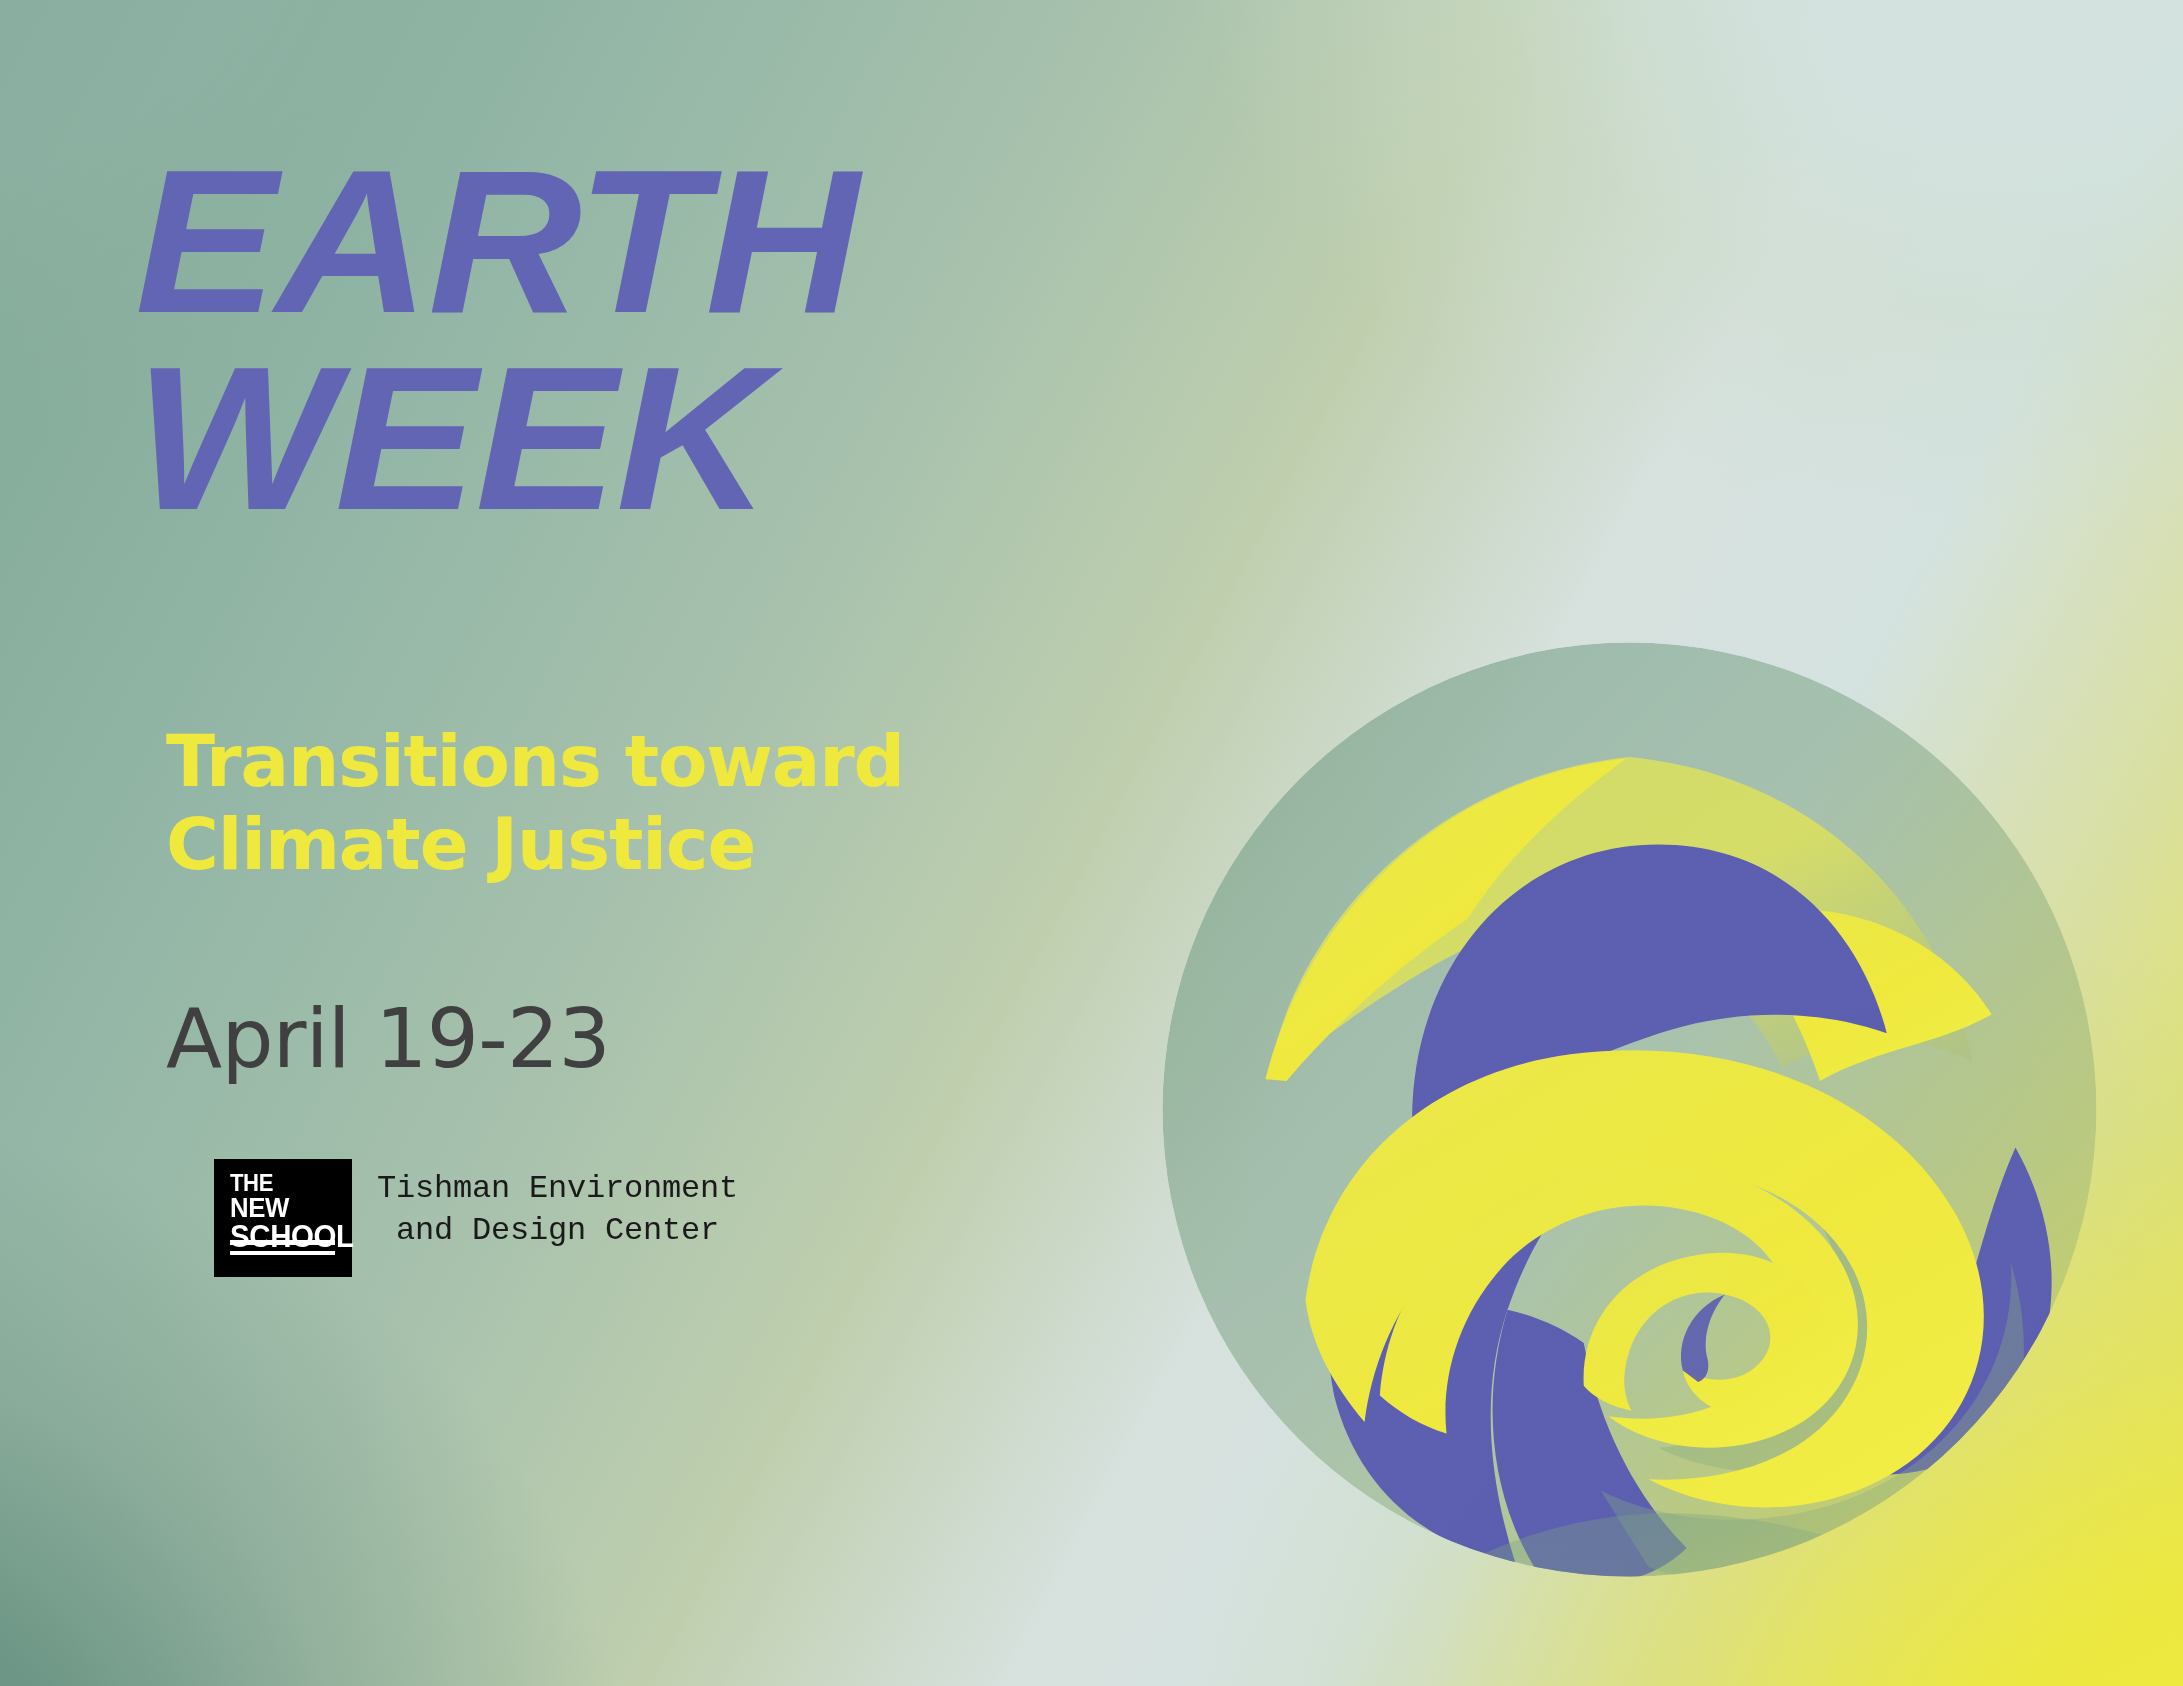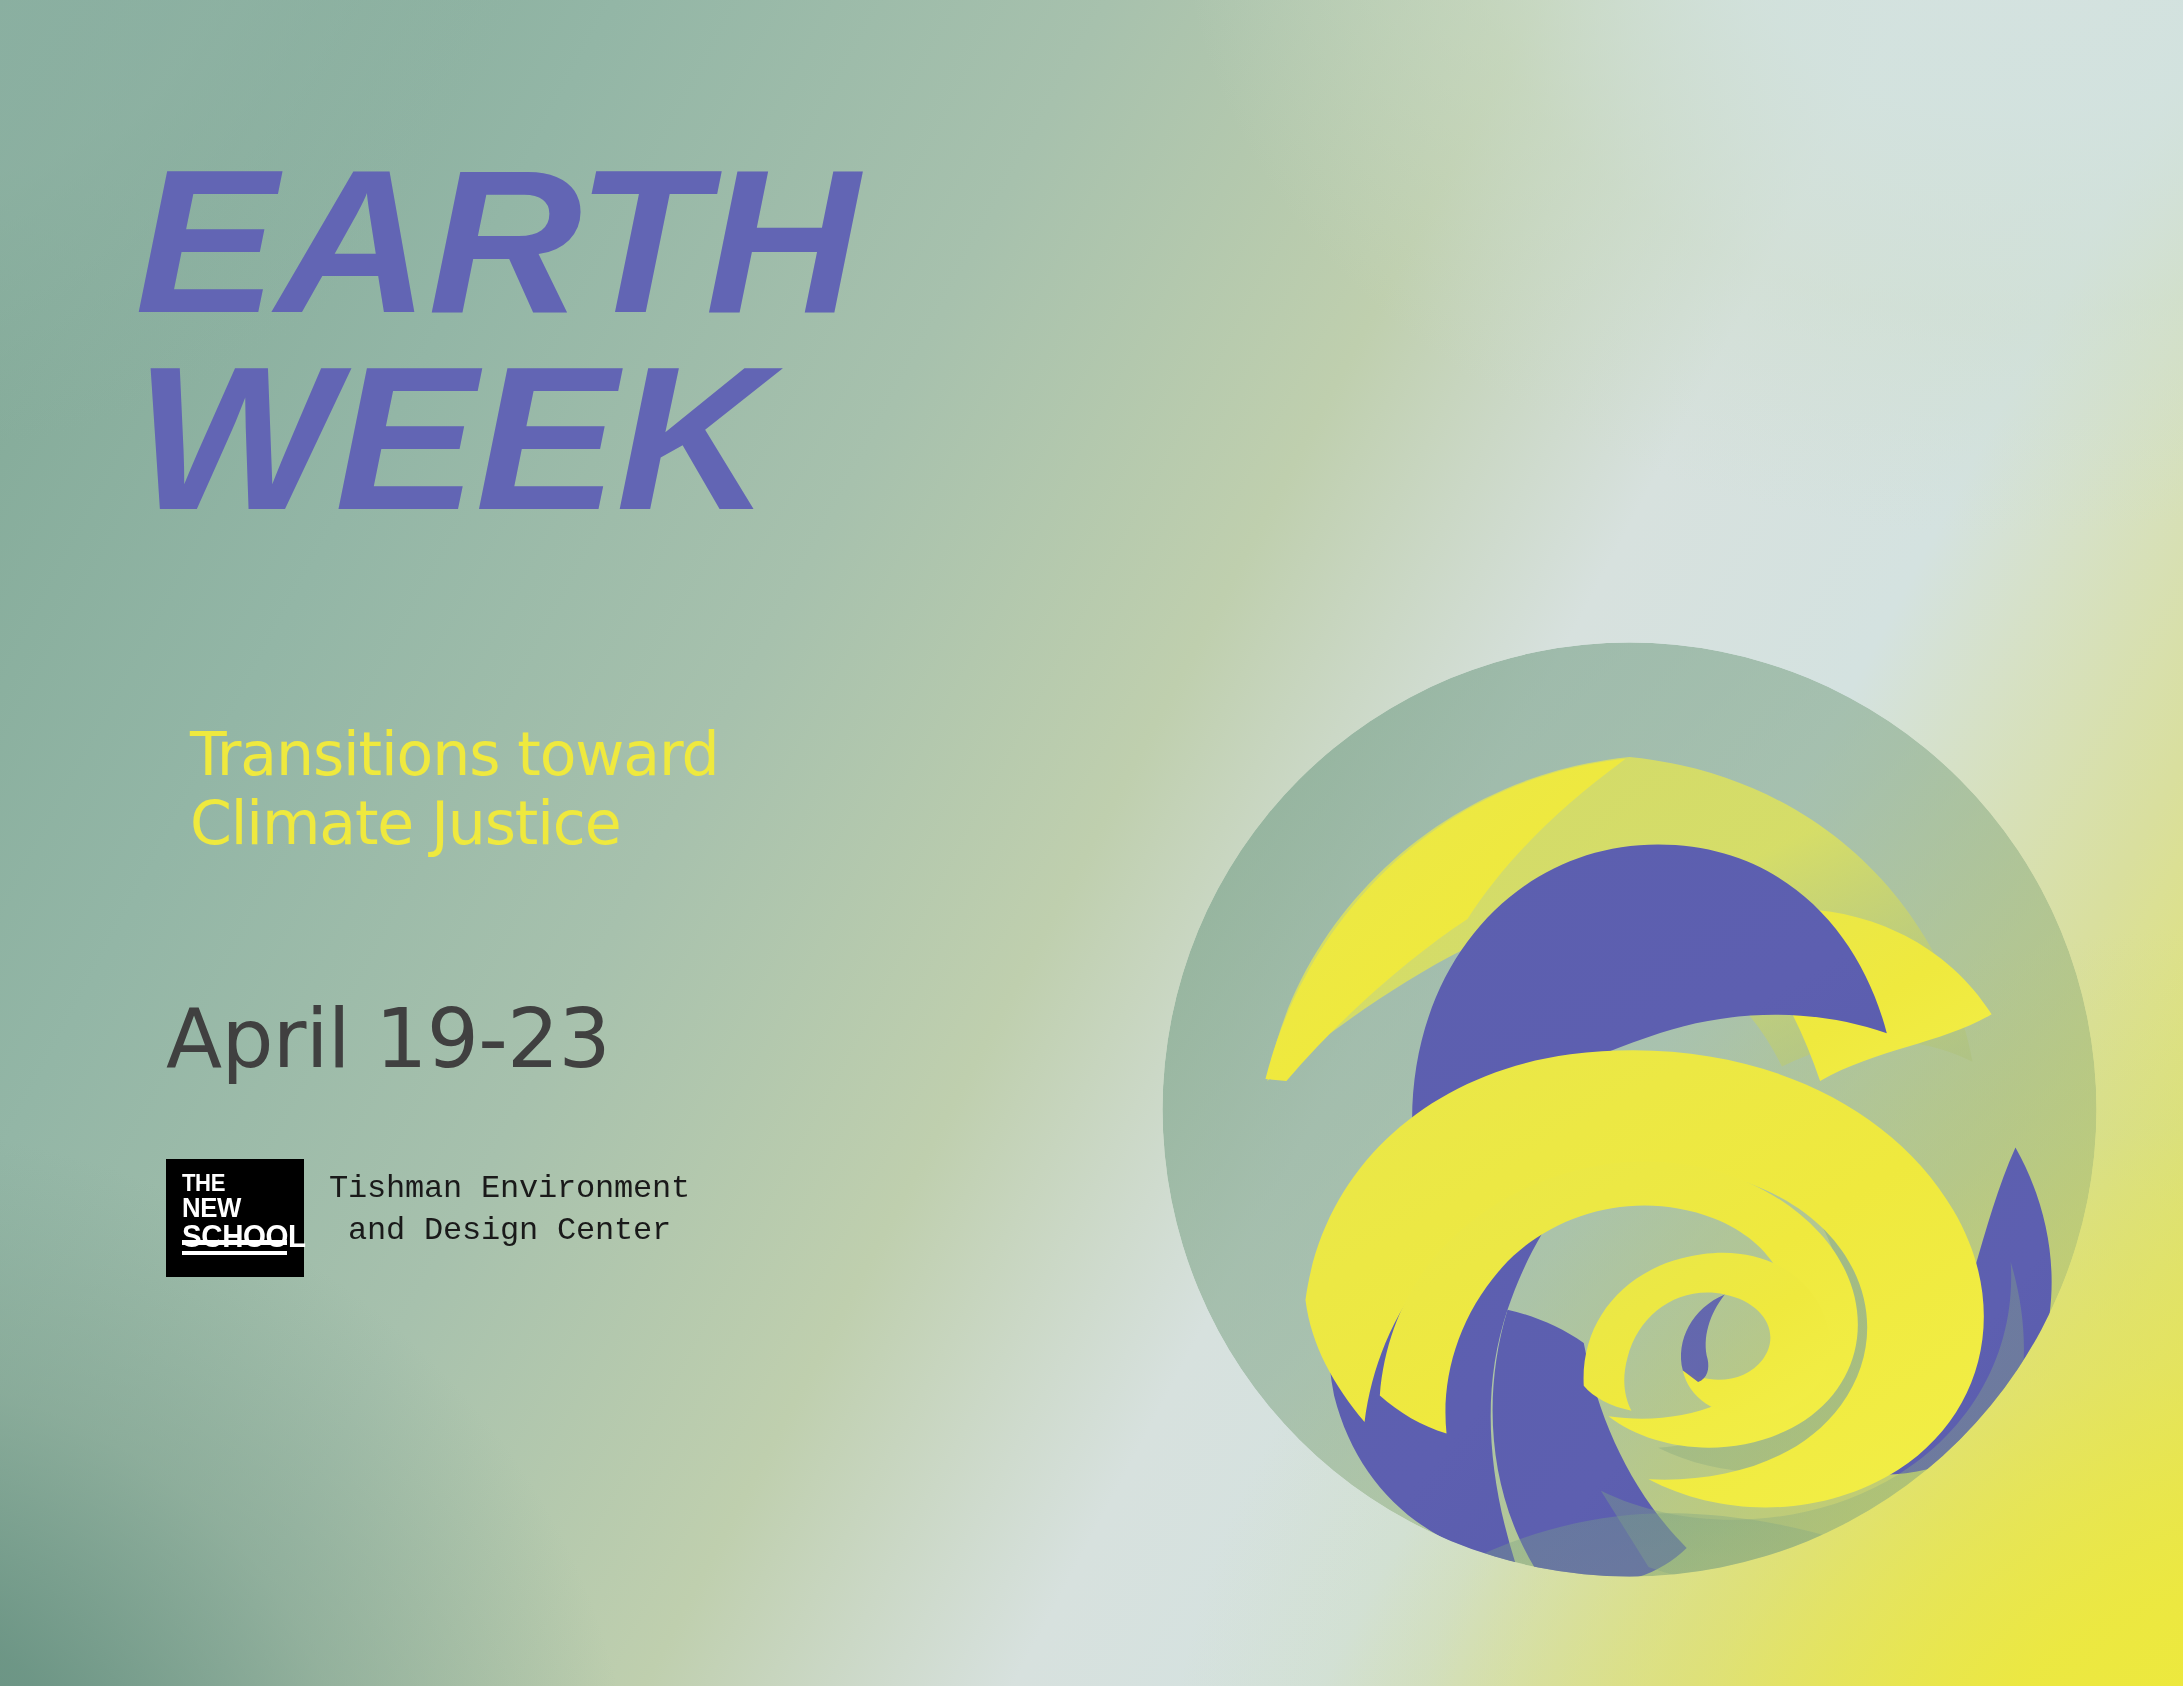--- a/index.html
+++ b/index.html
@@ -82,26 +82,25 @@
     white-space:pre-line;
   }
 
   .subtitle {
     position:absolute;
     left:166px;
     top:720px;
     width:1033px;
     color:#EFE93E;
     font-family:"DejaVu Sans", sans-serif;
-    font-weight:400;
-    font-size:60px;
+    font-weight:700;
+    font-size:72px;
     line-height:1.15;
     letter-spacing:-1.1px;
     white-space:pre-line;
-    margin-left:24px;
   }
 
   .dateline {
     position:absolute;
     left:166px;
     top:998px;
     color:#404040;
     font-family:"DejaVu Sans", sans-serif;
     font-weight:400;
     font-size:82px;
@@ -118,20 +117,21 @@
     align-items:flex-start;
     gap:25px;
   }
 
   .tns-mark {
     position:relative;
     width:138px;
     height:118px;
     background:#000000;
     flex:0 0 auto;
+    margin-left:48px;
   }
   .tns-stack {
     position:absolute;
     left:16px;
     top:11.6px;
     right:8.7px;
     color:#FFFFFF;
     font-family:"Liberation Sans", sans-serif;
     font-weight:700;
     line-height:0.97;

